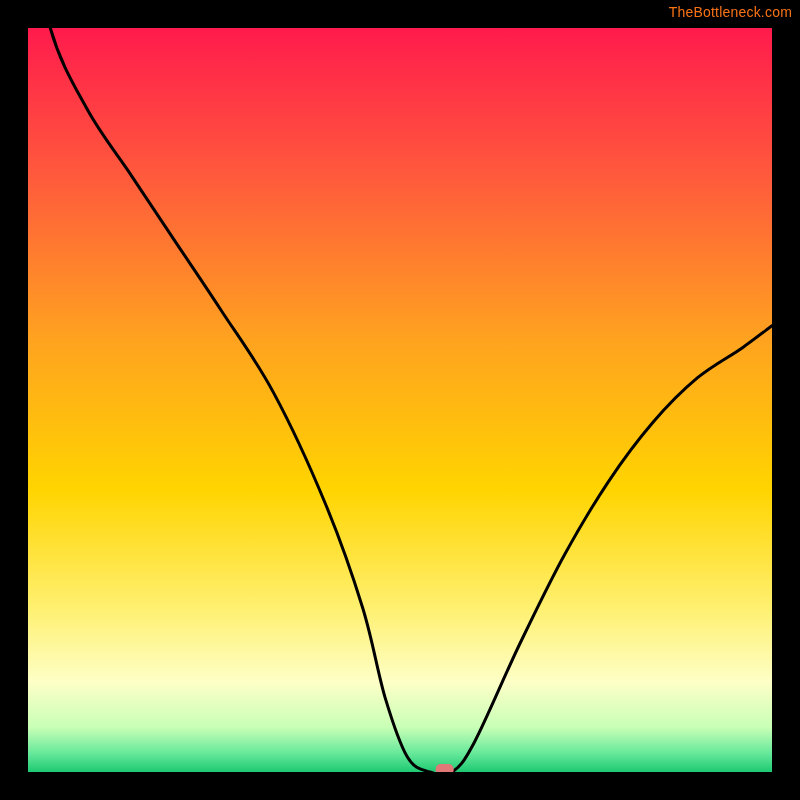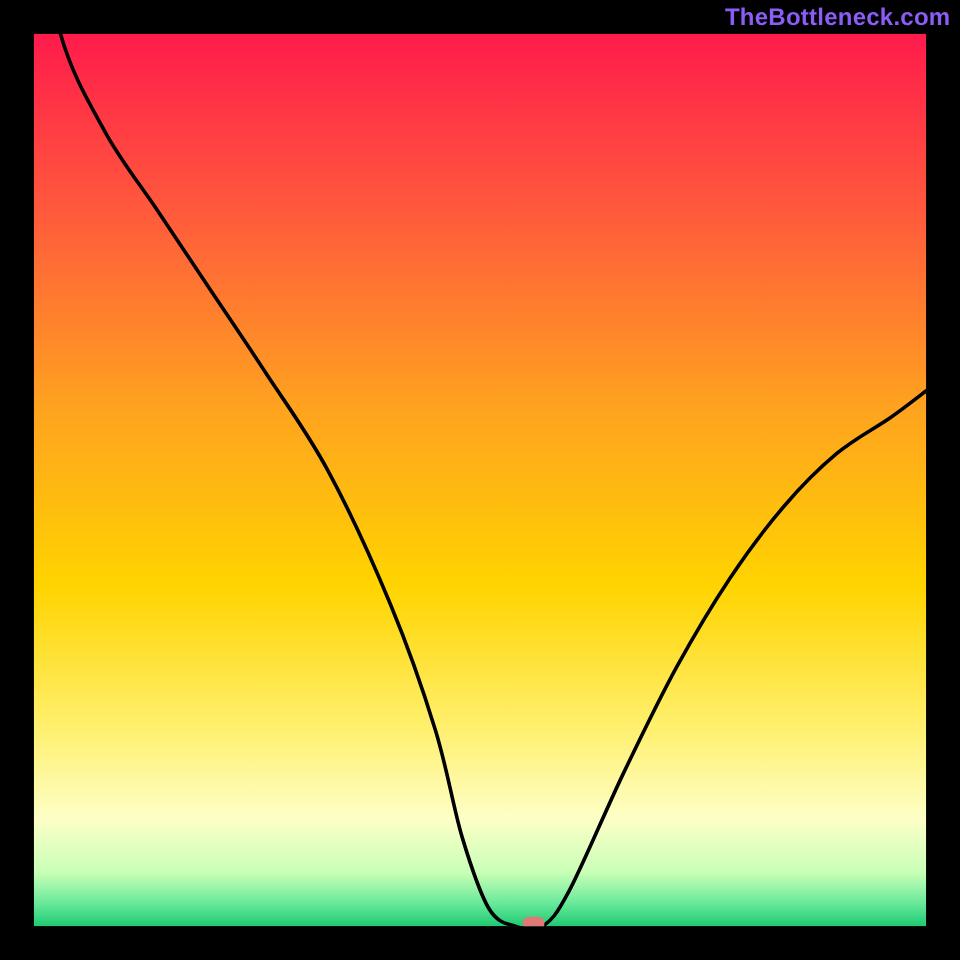--- a/index.html
+++ b/index.html
@@ -15,24 +15,24 @@
     left: 28px;
     top: 28px;
     width: 744px;
     height: 744px;
     overflow: hidden;
   }
   .attribution {
     position: absolute;
     top: 4px;
     right: 8px;
-    color: #8b5cf6;
+    color: #f97316;
     font-family: Arial, Helvetica, sans-serif;
-    font-size: 20px;
-    font-weight: bold;
+    font-size: 14px;
+    font-weight: normal;
     letter-spacing: 0.2px;
   }
   svg { display: block; }
   .curve {
     fill: none;
     stroke: #000;
     stroke-width: 3;
     stroke-linejoin: round;
     stroke-linecap: round;
   }

